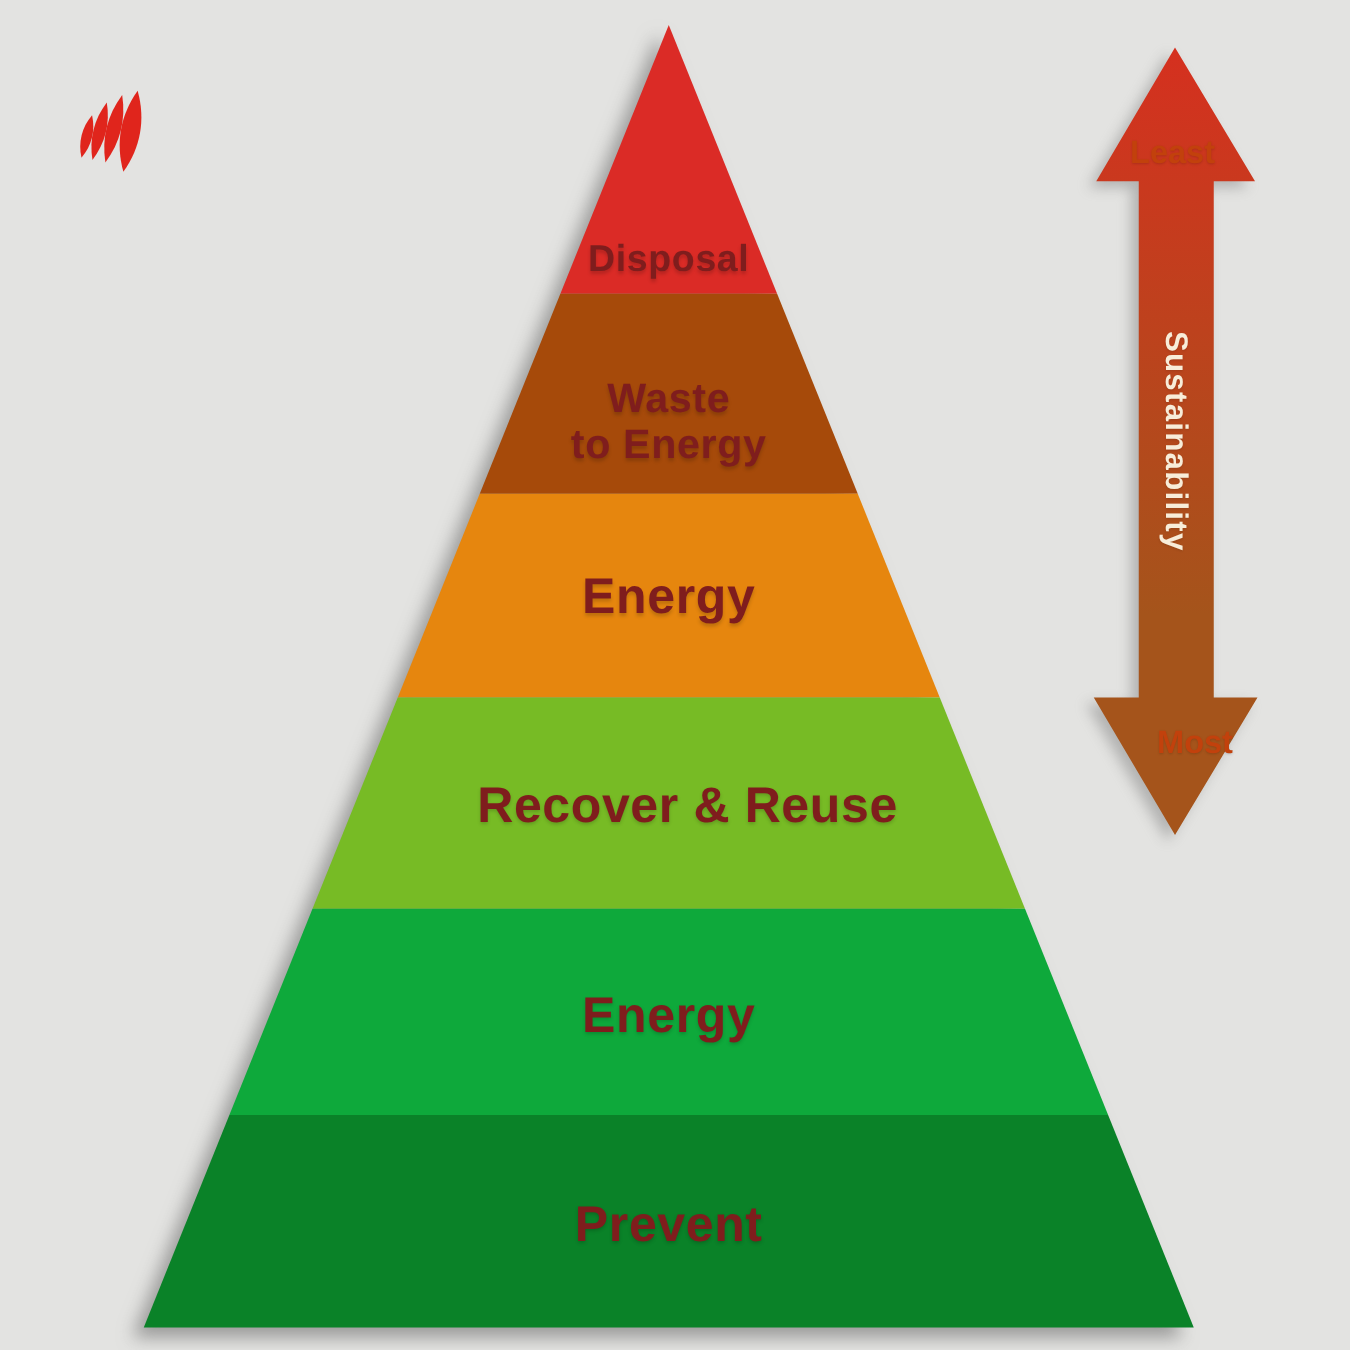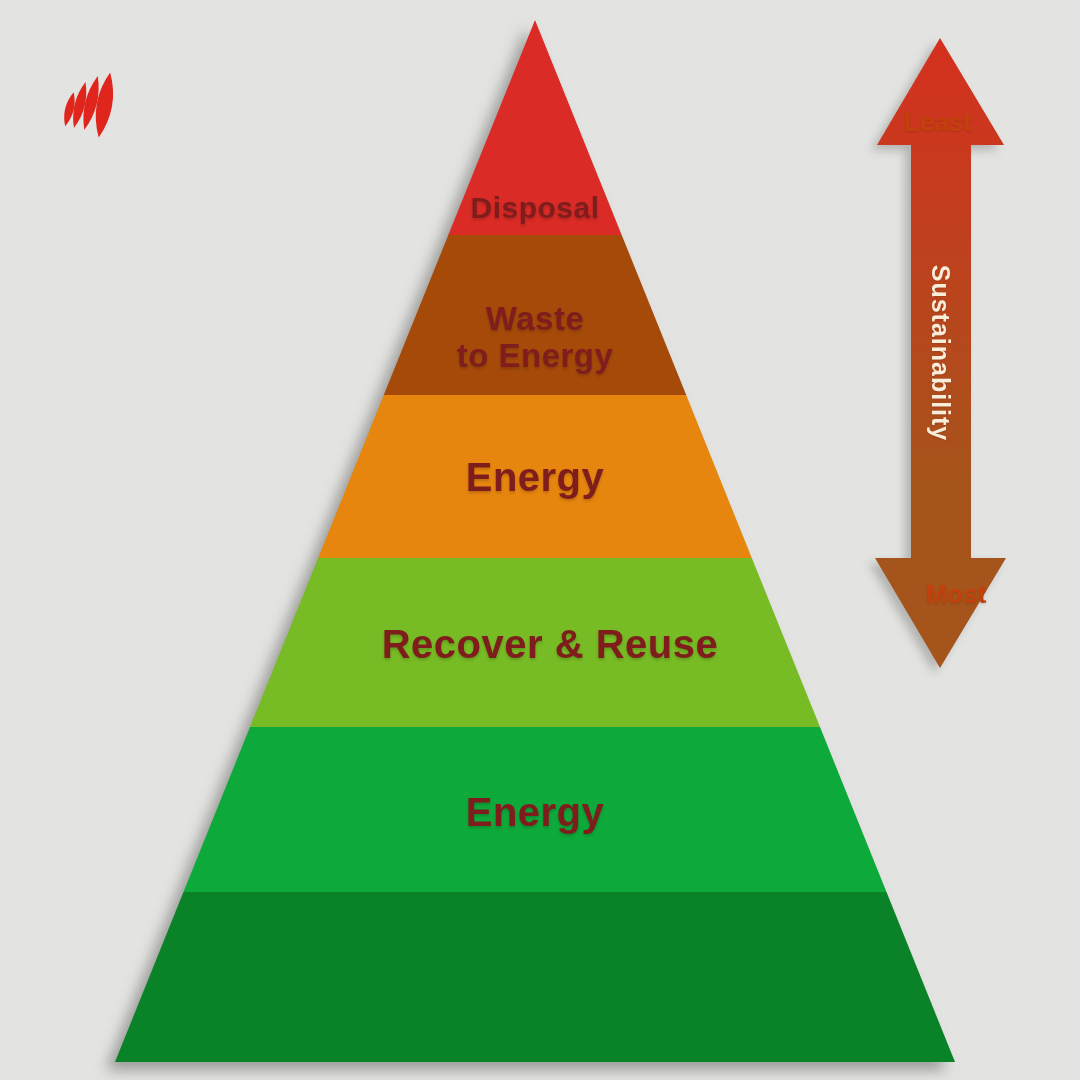--- a/index.html
+++ b/index.html
@@ -82,20 +82,21 @@
     <polygon points="250,727 820,727 886.5,892 183.5,892" fill="#0EA93B"></polygon>
     <polygon points="183.5,892 886.5,892 955,1062 115,1062" fill="#0A8228"></polygon>
   </svg>
 
   <div class="lvl-label" style="left:535px; top:208px; font-size:30px;">Disposal</div>
   <div class="lvl-label" style="left:535px; top:317px; font-size:33px;margin-top:20px;">Waste
 to Energy</div>
   <div class="lvl-label" style="left:535px; top:478px; font-size:40px;">Energy</div>
   <div class="lvl-label" style="left:550px; top:645px; font-size:40px;">Recover &amp; Reuse</div>
   <div class="lvl-label" style="left:535px; top:813px; font-size:40px;">Energy</div>
+  <div class="lvl-label" style="left:535px; top:980px; font-size:40px;">Prevent</div>
 
   <svg class="arrow-svg" viewBox="858 28 164 652">
     <defs>
       <linearGradient id="arrowGrad" x1="0" y1="0" x2="0" y2="1">
         <stop offset="0" stop-color="#D5301F"></stop>
         <stop offset="0.72" stop-color="#A5541B"></stop>
         <stop offset="1" stop-color="#A5541B"></stop>
       </linearGradient>
     </defs>
     <polygon fill="url(#arrowGrad)" points="940,38 1004,145 971,145 971,558 1006,558 940,668 875,558 911,558 911,145 877,145"></polygon>

